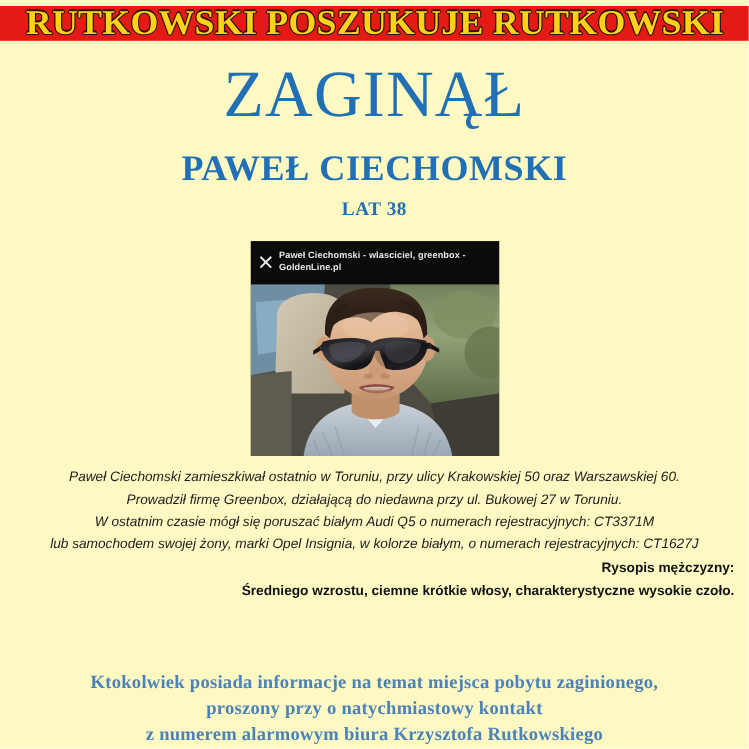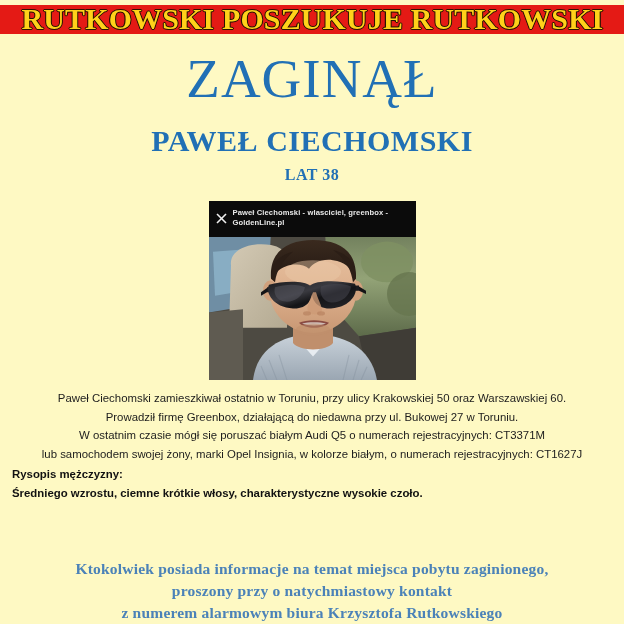--- a/index.html
+++ b/index.html
@@ -133,26 +133,26 @@
   
   .description {
     margin-top: 9px;
     width: 600px;
     text-align: center;
     color: #1c1c1c;
     font-family: "Liberation Sans", sans-serif;
     font-size: 11.4px;
     line-height: 18.5px;
   }
-  .description .line { white-space: nowrap; }
+  .description .line { white-space: nowrap; font-style: italic; }
 
   .rysopis-block {
     margin-top: 2px;
     width: 600px;
-    text-align: left;
+    text-align: right;
     color: #111111;
     font-family: "Liberation Sans", sans-serif;
     font-size: 11.4px;
     line-height: 18.5px;
     font-weight: bold;
   }
 
   
   .appeal {
     margin-top: 56px;

